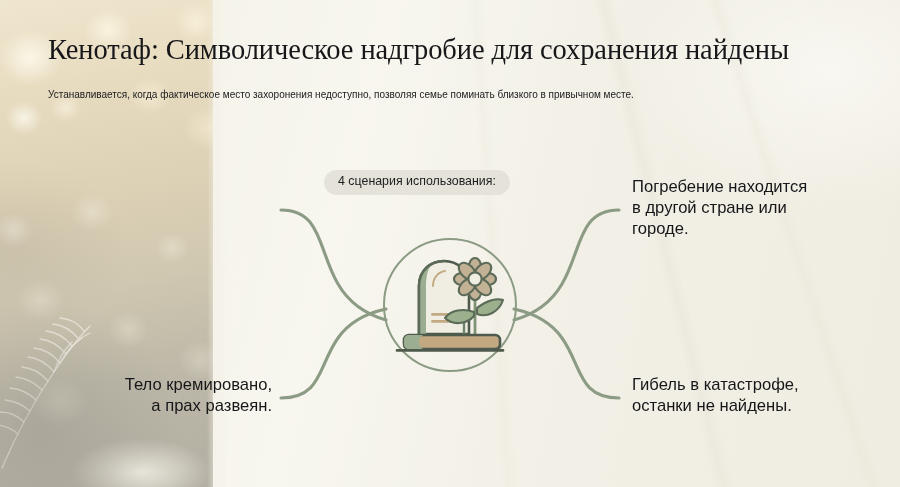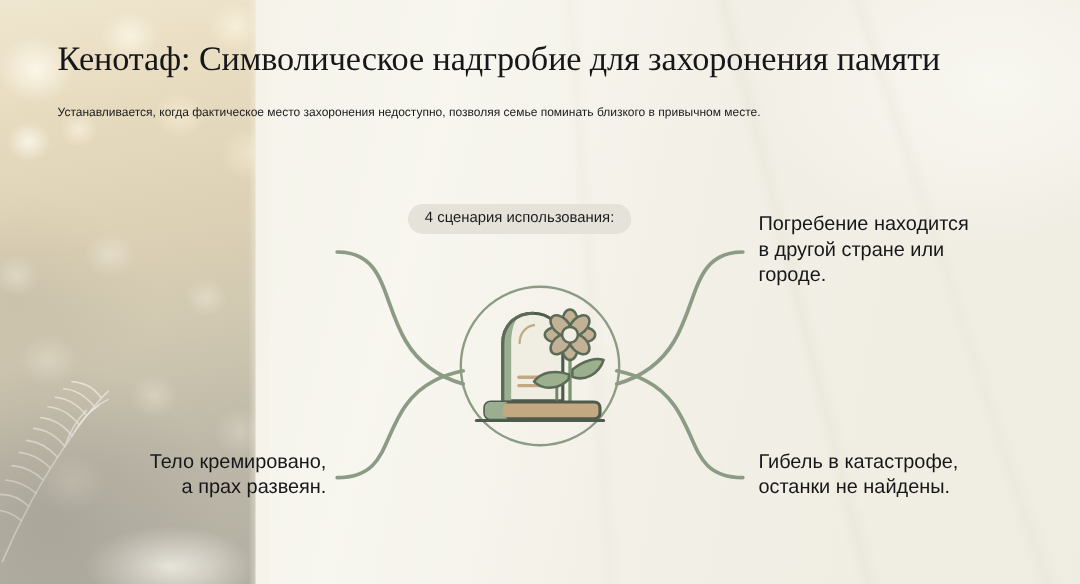--- a/index.html
+++ b/index.html
@@ -80,21 +80,21 @@
     font-size:10px;line-height:1.36;color:#1b1b1e;font-weight:400;
   }
 
   .node-label{position:absolute;font-size:16.6px;line-height:1.28;color:#17171a;font-weight:400;}
   .n-tl{left:32px;top:178px;width:240px;text-align:right;}
   .n-bl{left:12px;top:374px;width:260px;text-align:right;}
   .n-tr{left:632px;top:176px;width:252px;text-align:left;}
   .n-br{left:632px;top:374px;width:252px;text-align:left;}
 
   .badge{
-    position:absolute;left:340px;top:170px;
+    position:absolute;left:324px;top:170px;
     padding:5px 14px 6px;border-radius:13px;
     background:#e5e3d9;color:#1c1c1f;
     font-size:12.4px;line-height:1.1;white-space:nowrap;
   }
 
   
   .circle{
     position:absolute;left:383px;top:238px;width:134px;height:134px;
     border-radius:50%;border:2.1px solid #8c9b84;box-sizing:border-box;
   }
@@ -134,21 +134,21 @@
 
   <svg id="lines" viewBox="0 0 900 487">
     <g fill="none" stroke="#8c9b84" stroke-width="3.1" stroke-linecap="round">
       <path d="M281 210 C 322 210, 318 250, 338 284 C 352 308, 372 316, 386 320"></path>
       <path d="M281 398 C 322 398, 318 366, 338 338 C 352 318, 372 312, 386 309"></path>
       <path d="M619 210 C 578 210, 582 250, 562 284 C 548 308, 528 316, 514 320"></path>
       <path d="M619 398 C 578 398, 582 366, 562 338 C 548 318, 528 312, 514 309"></path>
     </g>
   </svg>
 
-  <div class="title">Кенотаф: Символическое надгробие для захоронения памяти</div>
+  <div class="title">Кенотаф: Символическое надгробие для сохранения найдены</div>
   <div class="subtitle">Устанавливается, когда фактическое место захоронения недоступно, позволяя семье поминать близкого в привычном месте.</div>
 
   <div class="node-label n-bl">Тело кремировано,<br>а прах развеян.</div>
   <div class="node-label n-tr">Погребение находится<br>в другой стране или<br>городе.</div>
   <div class="node-label n-br">Гибель в катастрофе,<br>останки не найдены.</div>
 
   <div class="badge">4 сценария использования:</div>
 
   <div class="circle"></div>
   <svg class="emblem-svg" viewBox="0 0 134 134">

